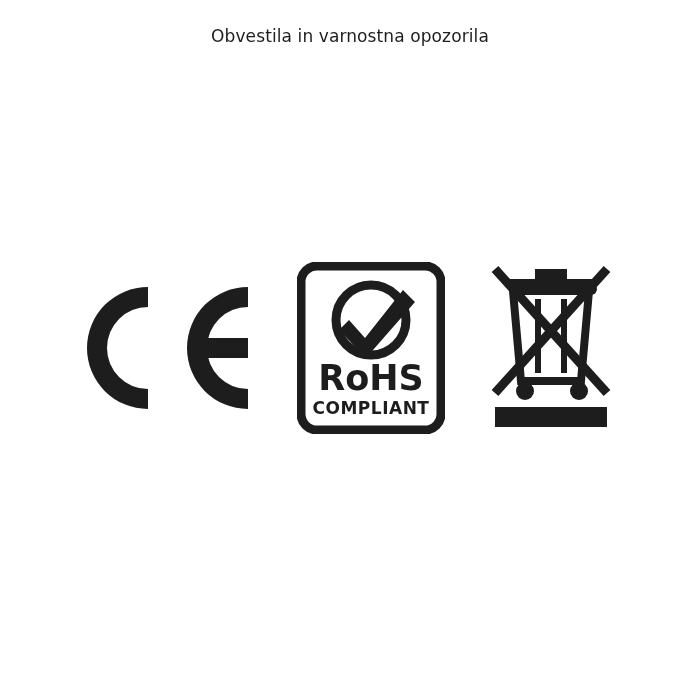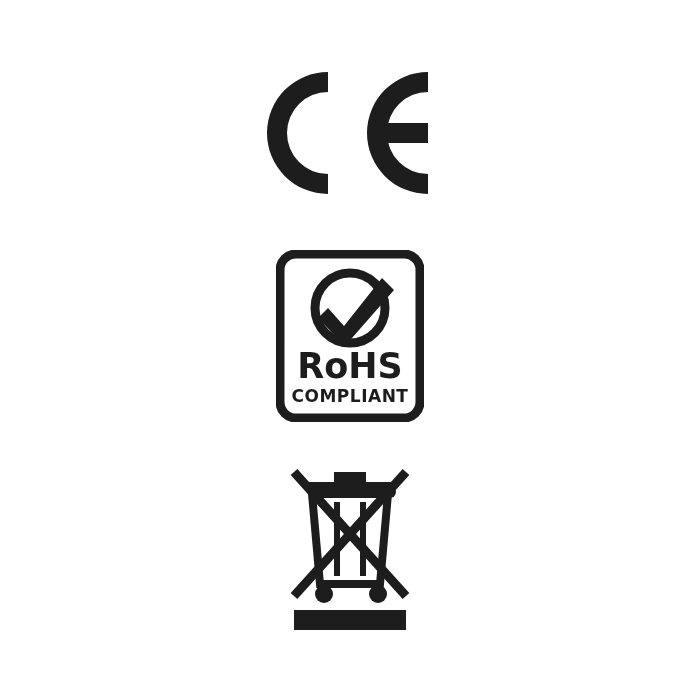--- a/index.html
+++ b/index.html
@@ -32,40 +32,41 @@
     color: #1e1e1e;
     letter-spacing: 0.1px;
   }
   .symbol-row {
     position: absolute;
     top: 258px;
     left: 0;
     width: 700px;
     height: 180px;
     display: flex;
-    flex-direction: column;
+    flex-direction: row;
     align-items: center;
     justify-content: center;
     gap: 42px;
   }
   .symbol {
     display: flex;
     align-items: center;
     justify-content: center;
   }
   .sym-ce { width: 170px; height: 150px; }
   .sym-rohs { width: 148px; height: 172px; }
   .sym-weee { width: 128px; height: 175px; }
   svg { display: block; }
 </style>
 </head>
 <body>
 
 <div class="page">
 
+  <div class="page-title">Obvestila in varnostna opozorila</div>
 
   <div class="symbol-row">
 
     <div class="symbol sym-ce">
       <svg width="170" height="150" viewBox="0 0 170 150" aria-hidden="true">
 
         <path d="M63 14
                  A61 61 0 1 0 63 136
                  L63 116
                  A41 41 0 1 1 63 34

